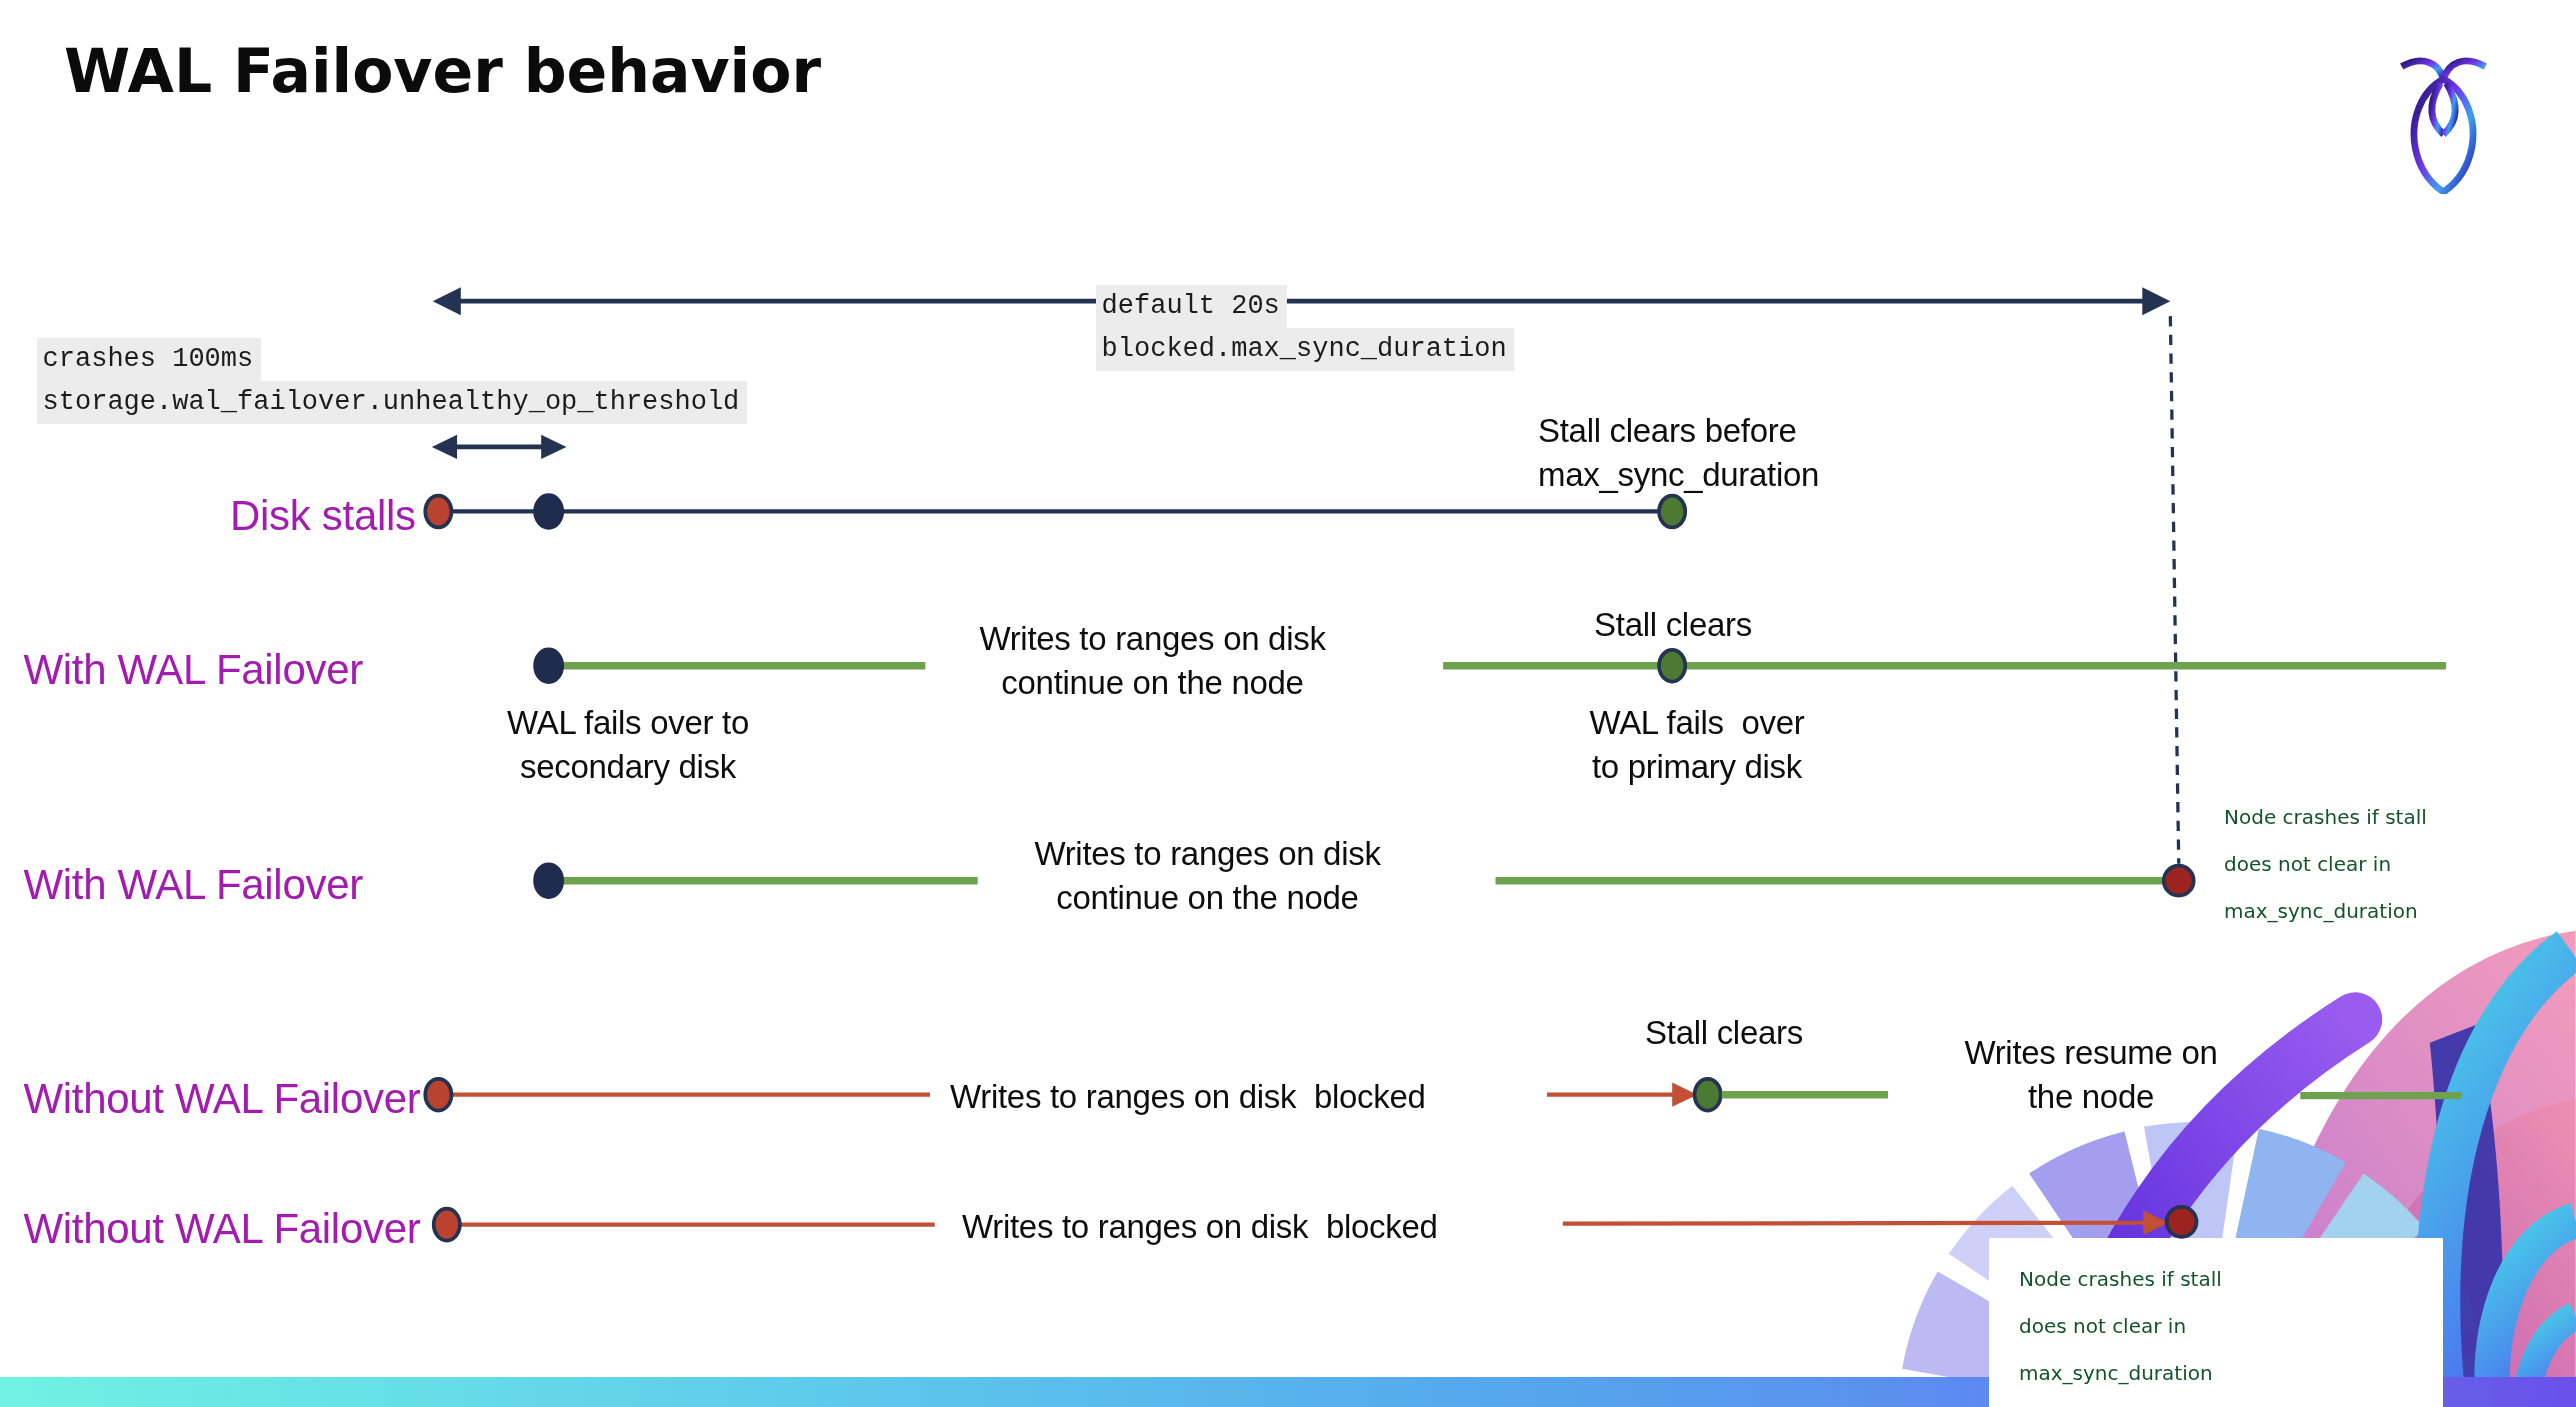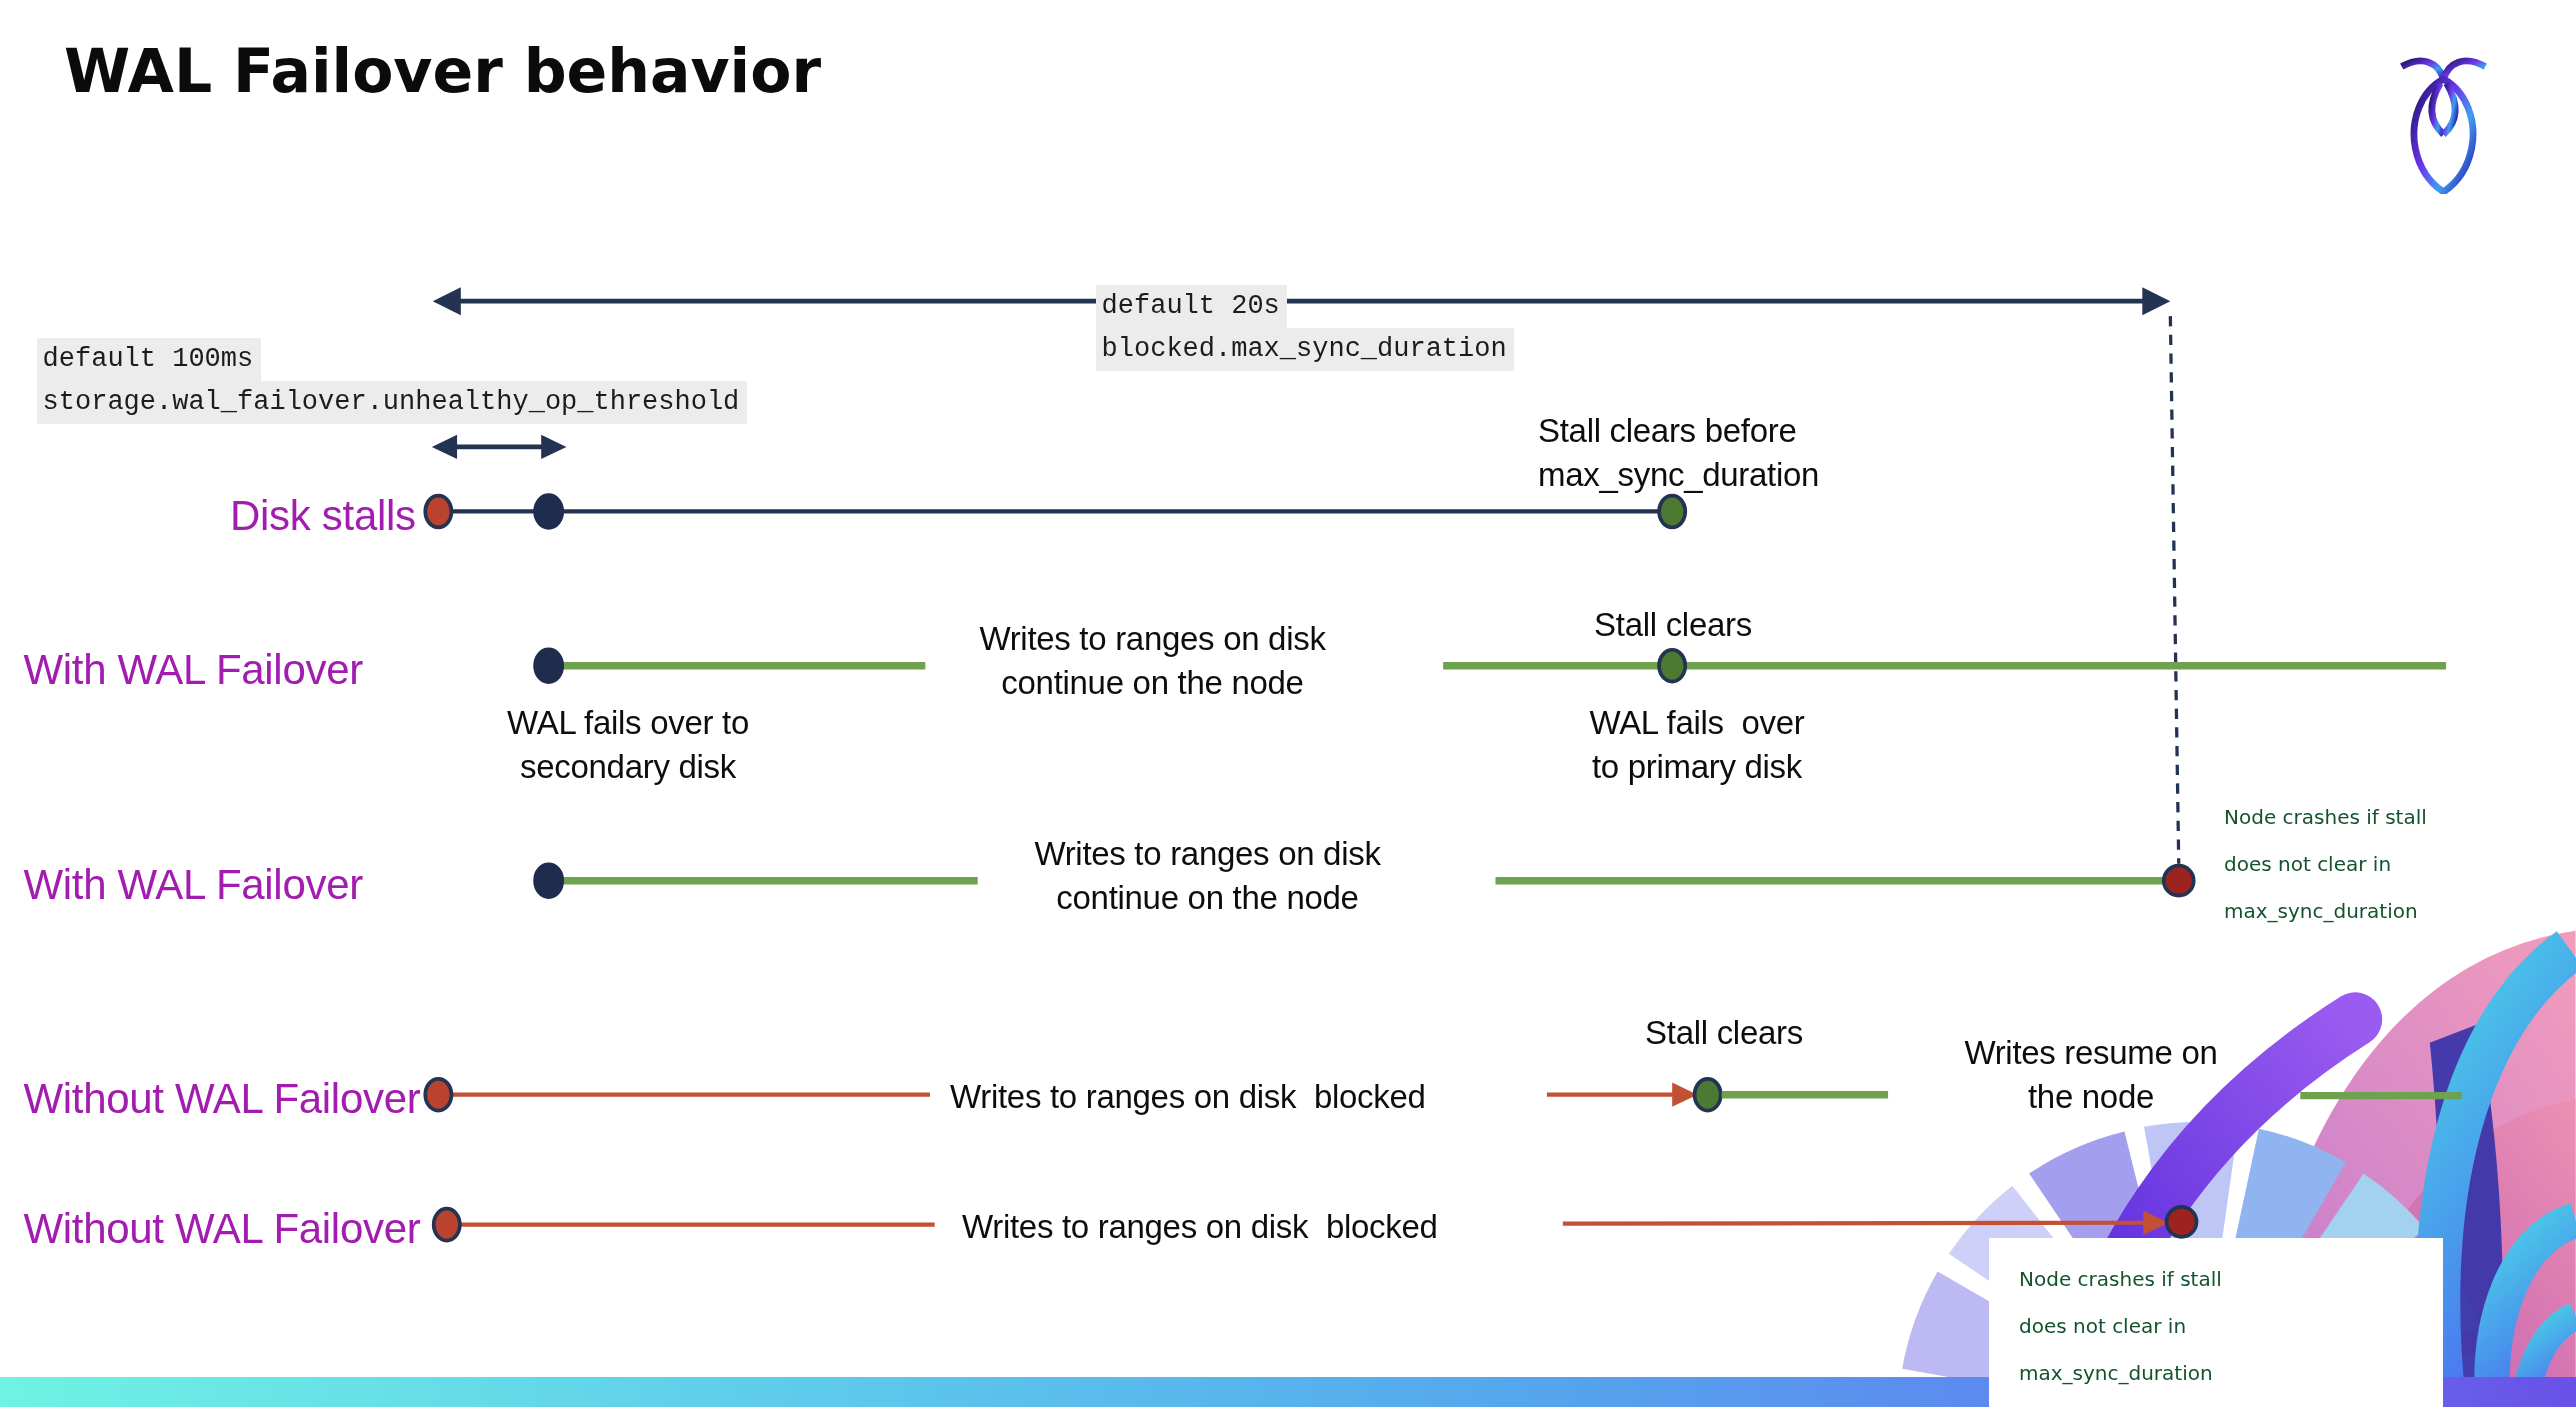--- a/index.html
+++ b/index.html
@@ -152,21 +152,21 @@
   </svg>
 
   <h1 class="title">WAL Failover behavior</h1>
 
   <div class="mono-note" style="left:1096px;top:245px;margin-top:40px;">
     <span>default 20s</span>
     <span>blocked.max_sync_duration</span>
   </div>
 
   <div class="mono-note" style="left:37px;top:338px;">
-    <span>default 100ms</span>
+    <span>crashes 100ms</span>
     <span>storage.wal_failover.unhealthy_op_threshold</span>
   </div>
 
   <div class="rowlabel" style="left:230px;top:492px;">Disk stalls</div>
   <div class="rowlabel" style="left:23.4px;top:646px;">With WAL Failover</div>
   <div class="rowlabel" style="left:23.4px;top:861px;">With WAL Failover</div>
   <div class="rowlabel" style="left:23.4px;top:1075px;">Without WAL Failover</div>
   <div class="rowlabel" style="left:23.4px;top:1205px;">Without WAL Failover</div>
 
   <div class="note" style="left:1538px;top:409px;">

